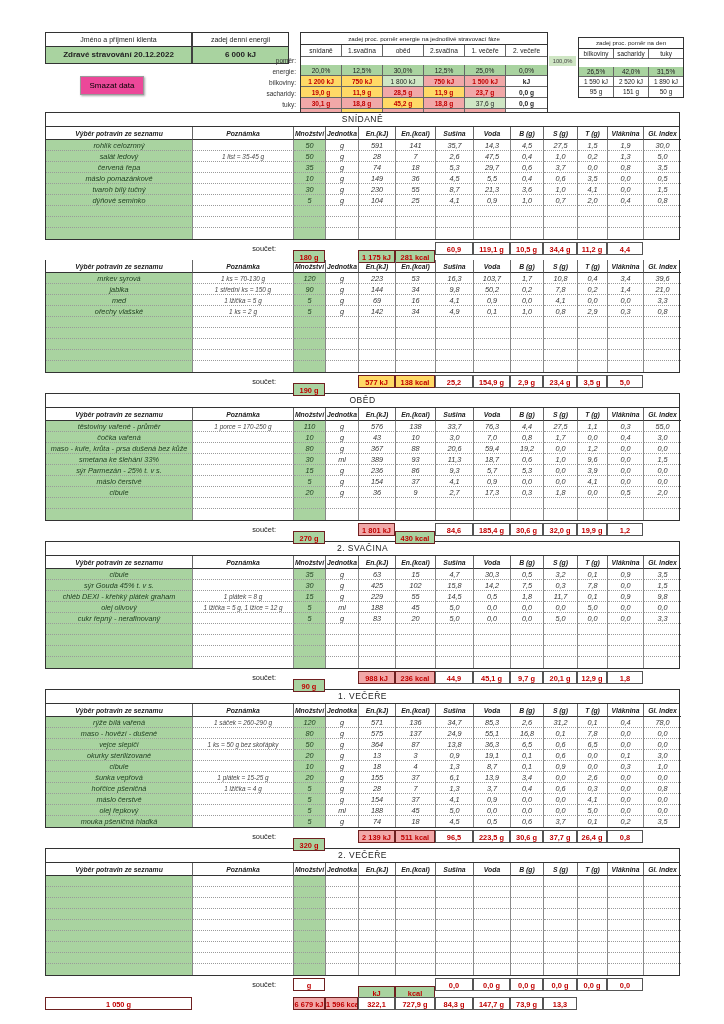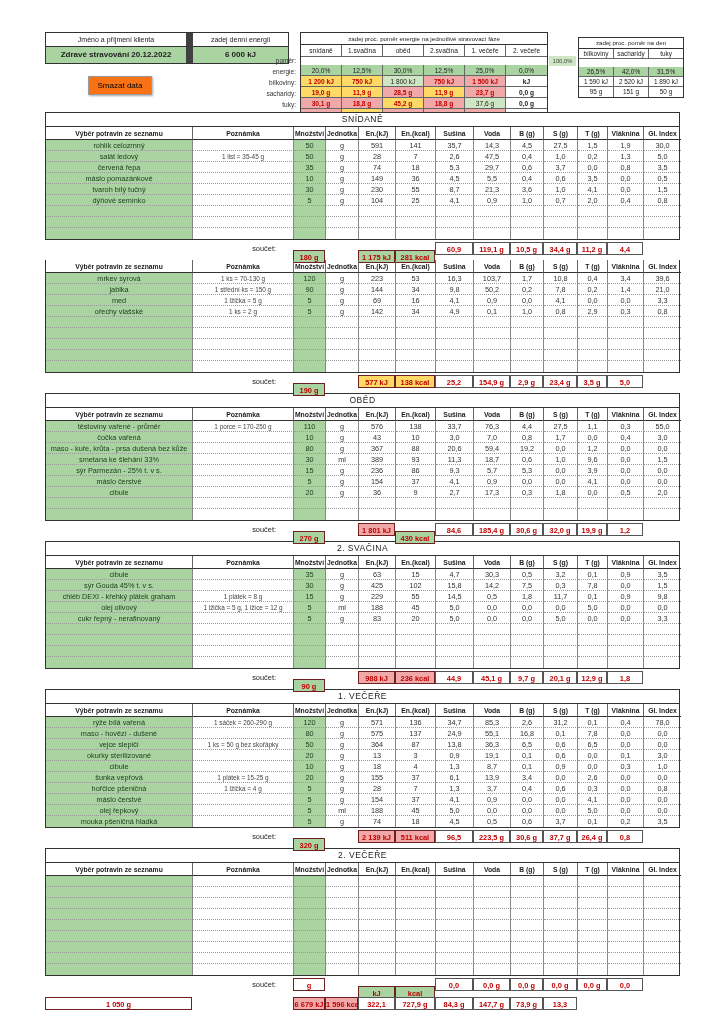--- a/index.html
+++ b/index.html
@@ -5,24 +5,24 @@
   html,body{margin:0;padding:0;background:#fff;}
   .page{position:relative;width:724px;height:1024px;background:#fff;
         font-family:"Liberation Sans",sans-serif;color:#222;overflow:hidden;}
   
   .abs{position:absolute;}
   .client-table{left:45px;top:32px;width:242px;border:1px solid #333;}
   .ct-row{display:flex;}
   .ct-cell{box-sizing:border-box;text-align:center;overflow:hidden;white-space:nowrap;}
   .ct-h{height:14px;line-height:14px;font-size:7px;border-bottom:1px solid #333;}
   .ct-v{height:16px;line-height:16px;font-size:8px;font-weight:bold;background:var(--green);}
-  .ct-c1{width:147px;border-right:7px solid #404040;}
+  .ct-c1{width:147px;border-right:2px solid #404040;}
   .ct-c2{width:95px;}
-  .clear-btn{left:88px;top:76px;width:64px;height:19px;font-size:8px;
-     font-family:"Liberation Sans",sans-serif;background:#f97316;border:1px solid #9a9a9a;
+  .clear-btn{left:80px;top:76px;width:64px;height:19px;font-size:8px;
+     font-family:"Liberation Sans",sans-serif;background:#ec4899;border:1px solid #9a9a9a;
      box-shadow:1px 1px 2px rgba(0,0,0,.35);cursor:pointer;}
   .phase-labels{left:238px;top:55px;width:58px;}
   .phase-labels div{height:11px;line-height:11px;font-size:6.5px;text-align:right;color:#333;}
   .phase-table{left:300px;top:32px;width:246px;border:1px solid #333;}
   .pt-title{height:11px;line-height:11px;font-size:6.2px;text-align:center;
             border-bottom:1px solid #333;overflow:hidden;white-space:nowrap;}
   .pt-grid{display:grid;grid-template-columns:repeat(6,41px);}
   .pt-c{box-sizing:border-box;height:11px;line-height:11px;font-size:6.6px;text-align:center;
         border-right:1px solid #666;border-bottom:1px solid #666;overflow:hidden;white-space:nowrap;}
   .pt-c:nth-child(6n){border-right:none;}
@@ -40,21 +40,21 @@
   .dt-grid{display:grid;grid-template-columns:35px 35px 34px;}
   .dt-c{box-sizing:border-box;height:10px;line-height:10px;font-size:6.4px;text-align:center;
         border-right:1px solid #666;border-bottom:1px solid #666;overflow:hidden;white-space:nowrap;}
   .dt-c:nth-child(3n){border-right:none;}
   .dt-grid .dt-c:nth-last-child(-n+3){border-bottom:none;}
   
   .sections{position:absolute;left:45px;top:112px;width:635px;}
   .section{margin-bottom:4px;}
   .sec-title{height:13px;line-height:13px;border:1px solid #333;text-align:center;
              font-size:8.5px;letter-spacing:.5px;background:#fff;}
-  .tbox{border:1px solid #333;border-top:none;}
+  .tbox{border:1px solid #333;border-top:none;font-style:italic;}
   .grid{display:grid;grid-template-columns:147px 101px 32px 33px 37px 40px 38px 37px 33px 34px 30px 36px 37px;}
   .c{box-sizing:border-box;overflow:hidden;white-space:nowrap;text-align:center;}
   .hc{height:13px;line-height:13px;font-size:6.8px;font-weight:bold;
       border-right:1px solid #666;border-bottom:1px solid #333;}
   .dc{height:11px;line-height:11px;font-size:7.3px;border-right:1px solid #888;
       border-bottom:1px dotted #9a9a9a;color:#333;}
   .grid .c:nth-child(13n){border-right:none;}
   .lastrow{border-bottom:none;}
   .food{background:var(--green);color:#1c3b1c;}
   .qty{background:var(--green);color:#1c3b1c;}

